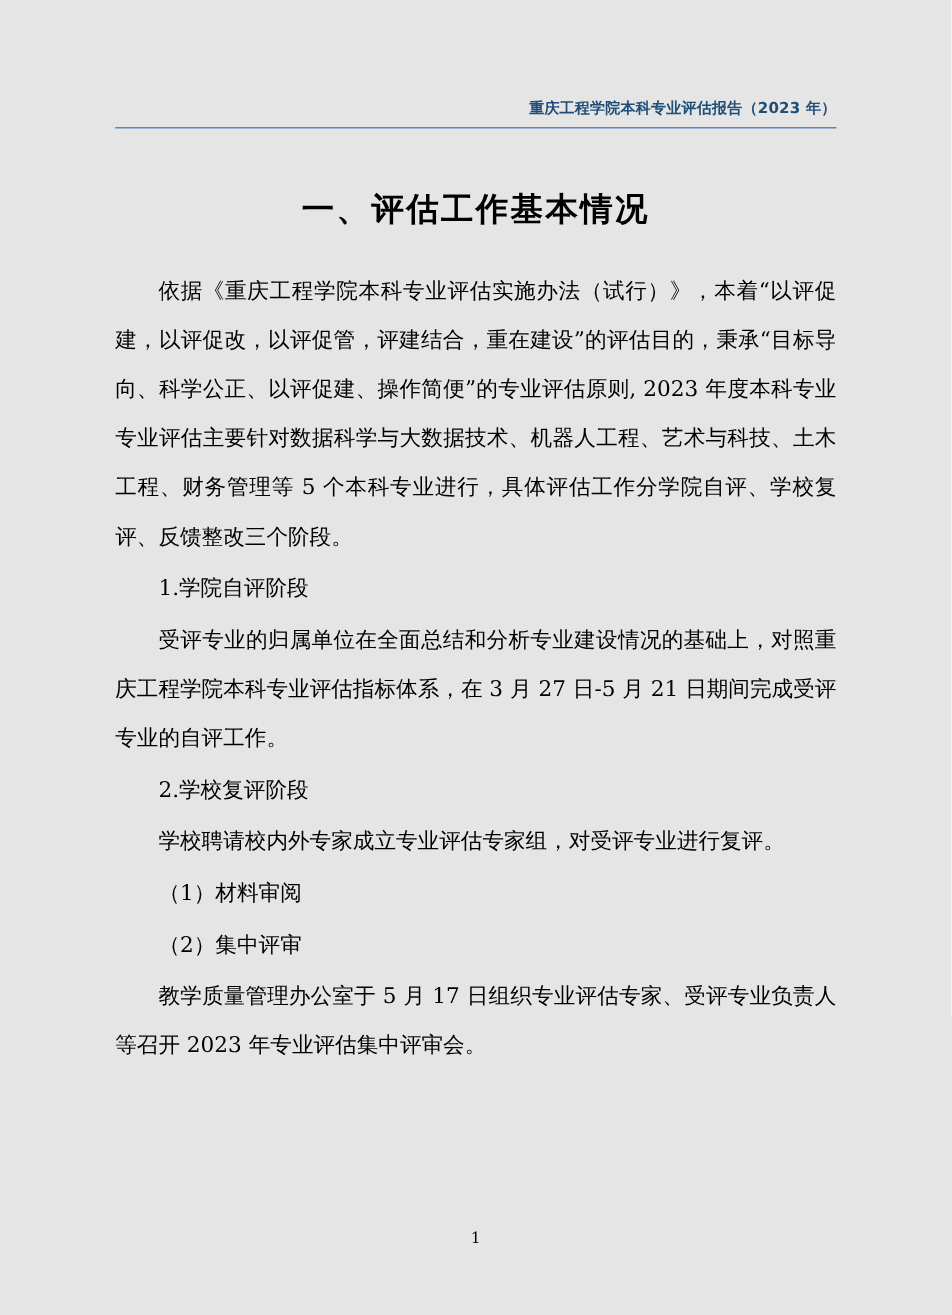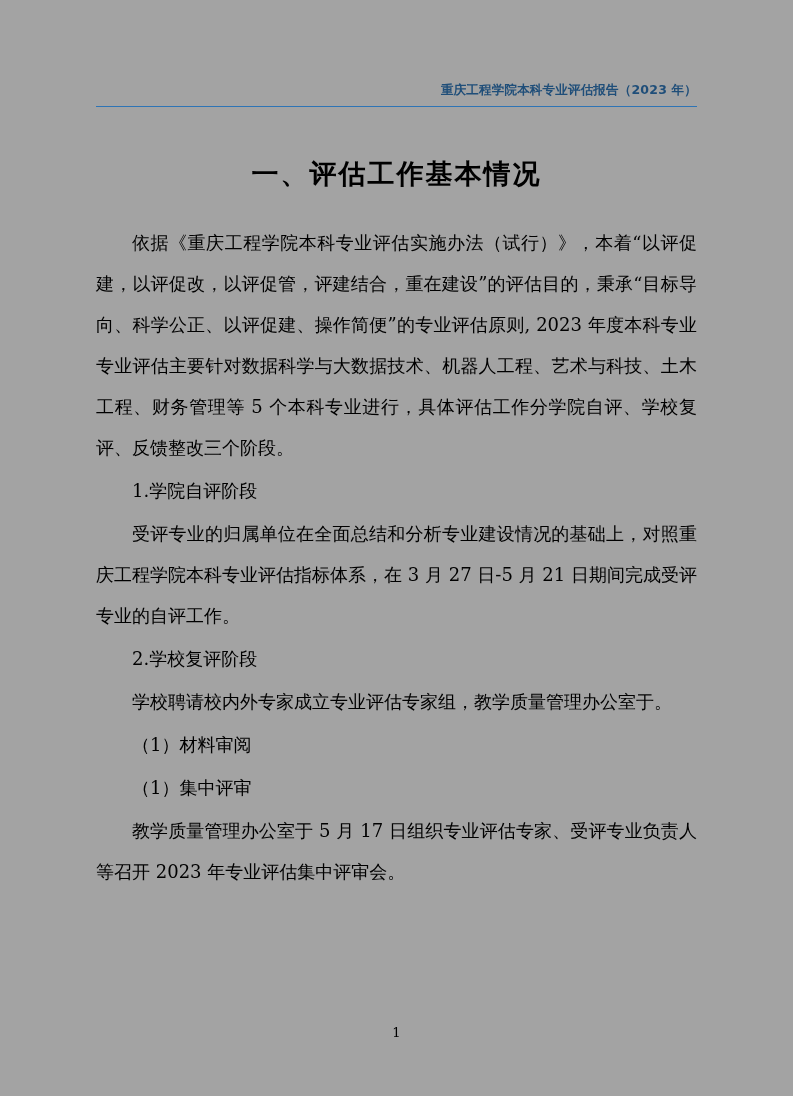--- a/index.html
+++ b/index.html
@@ -4,21 +4,21 @@
 <style>
   html, body {
     margin: 0;
     padding: 0;
     background: #ffffff;
   }
   .page {
     position: relative;
     width: 793px;
     height: 1096px;
-    background: #a3a3a3;
+    background: #e5e5e5;
     margin: 0 auto;
     box-sizing: border-box;
     font-family: "DejaVu Serif", "Liberation Serif", serif;
     color: #000000;
     overflow: hidden;
   }
   .header {
     position: absolute;
     top: 82px;
     left: 96px;
@@ -92,23 +92,23 @@
     <div class="header-rule"></div>
   </div>
 
   <div class="content">
     <h1 class="doc-title">一、评估工作基本情况</h1>
 
     <p class="para">依据《重庆工程学院本科专业评估实施办法（试行）》，本着“以评促建，以评促改，以评促管，评建结合，重在建设”的评估目的，秉承“目标导向、科学公正、以评促建、操作简便”的专业评估原则, 2023 年度本科专业专业评估主要针对数据科学与大数据技术、机器人工程、艺术与科技、土木工程、财务管理等 5 个本科专业进行，具体评估工作分学院自评、学校复评、反馈整改三个阶段。</p>
     <p class="para sub">1.学院自评阶段</p>
     <p class="para">受评专业的归属单位在全面总结和分析专业建设情况的基础上，对照重庆工程学院本科专业评估指标体系，在 3 月 27 日-5 月 21 日期间完成受评专业的自评工作。</p>
     <p class="para sub">2.学校复评阶段</p>
-    <p class="para">学校聘请校内外专家成立专业评估专家组，教学质量管理办公室于。</p>
+    <p class="para">学校聘请校内外专家成立专业评估专家组，对受评专业进行复评。</p>
     <p class="para sub">（1）材料审阅</p>
-    <p class="para sub">（1）集中评审</p>
+    <p class="para sub">（2）集中评审</p>
     <p class="para">教学质量管理办公室于 5 月 17 日组织专业评估专家、受评专业负责人等召开 2023 年专业评估集中评审会。</p>
   </div>
 
   <div class="footer">
     <span>1</span>
   </div>
 
 </div>
 
 </body></html>

